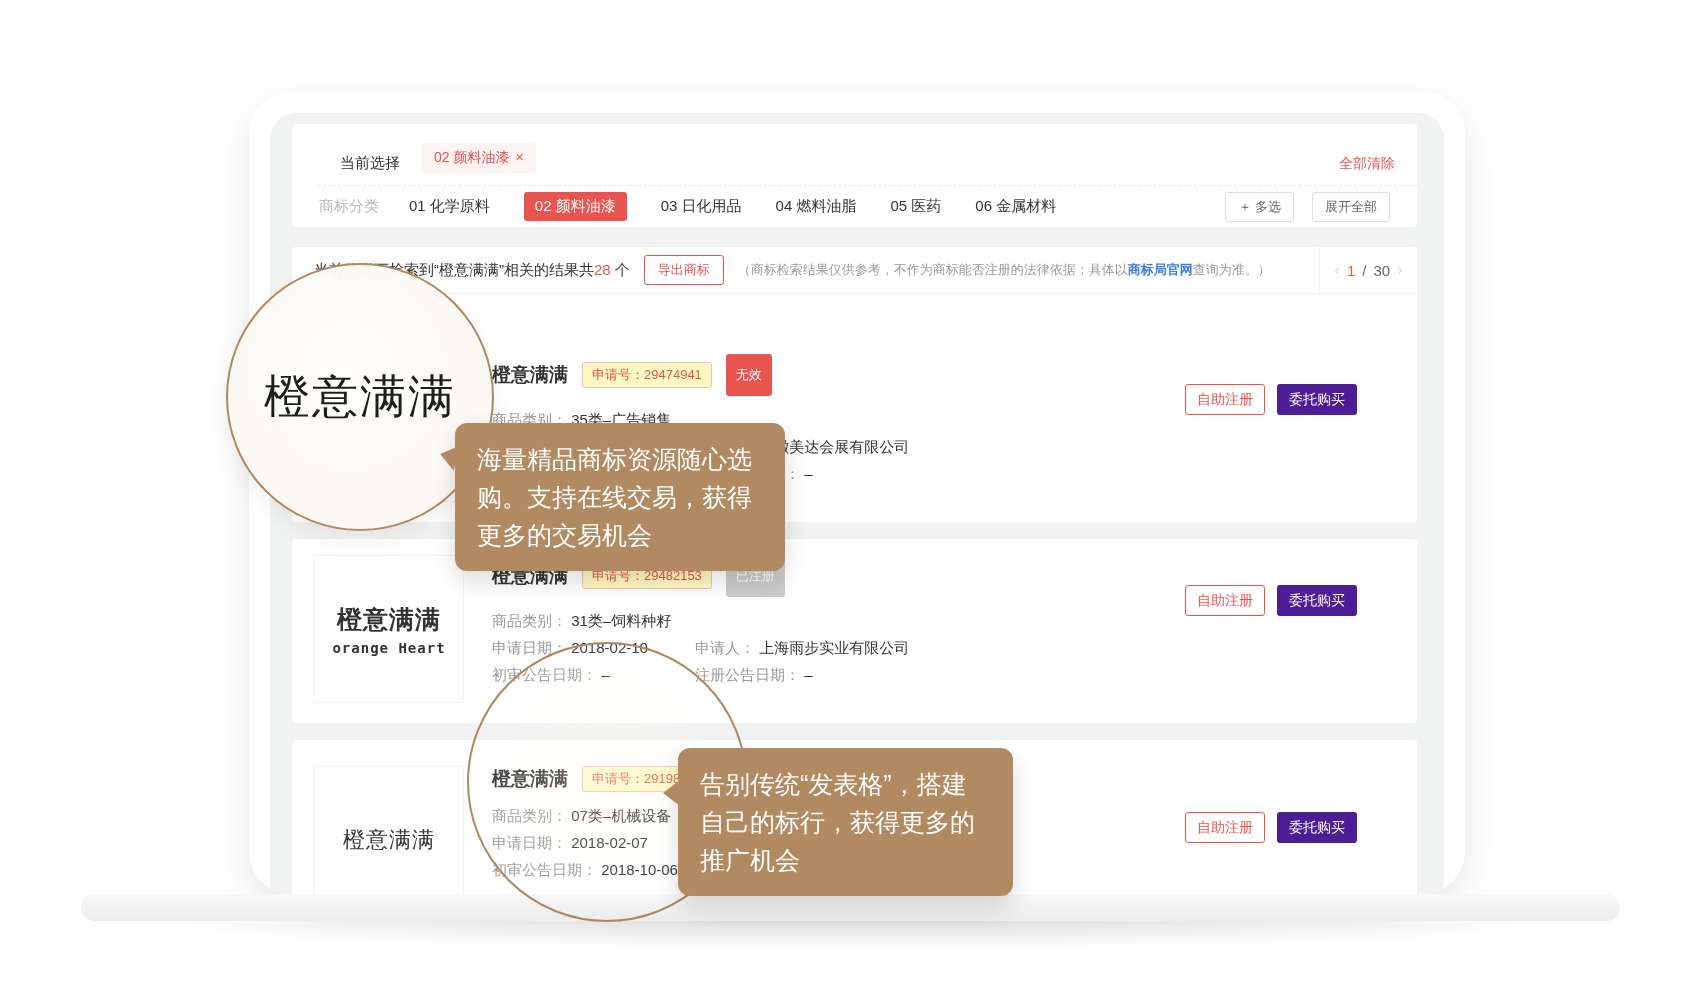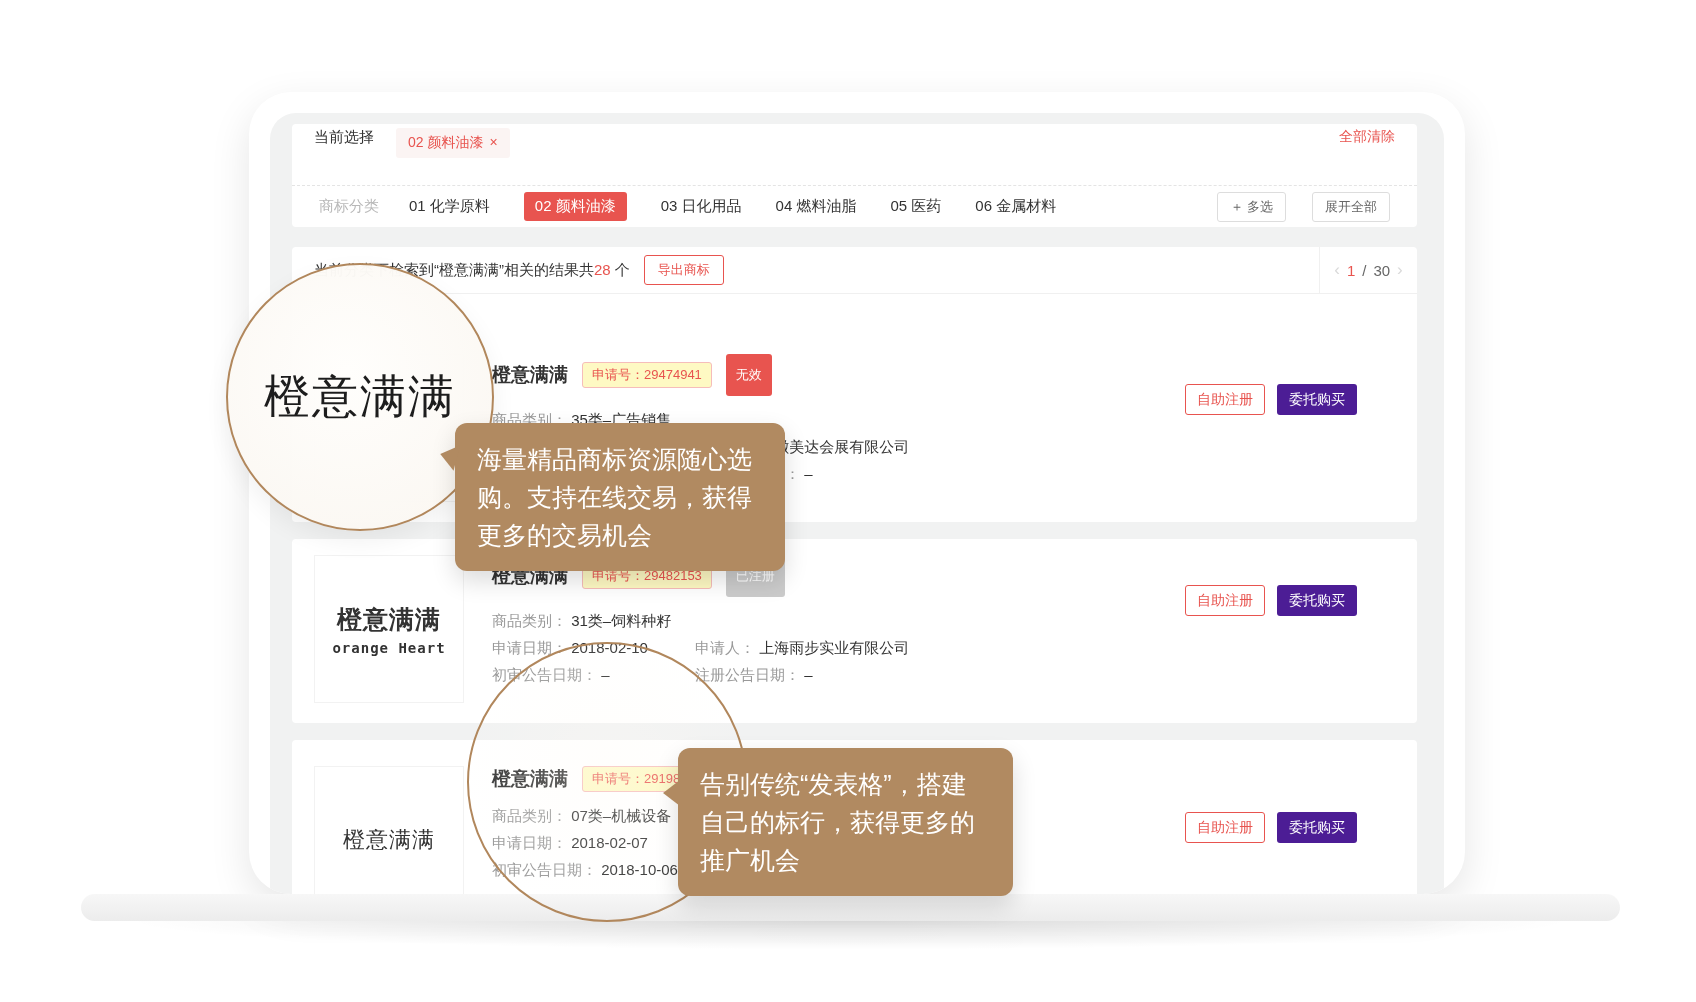--- a/index.html
+++ b/index.html
@@ -15,32 +15,32 @@
   .base-bar { position:absolute; left:81px; top:894px; width:1539px; height:27px;
               background:linear-gradient(#f7f7f7,#ececec); border-radius:14px; z-index:3; }
   .base-shadow { position:absolute; left:120px; top:908px; width:1460px; height:42px;
                  background:radial-gradient(ellipse at 50% 30%, rgba(0,0,0,.12), rgba(0,0,0,0) 70%);
                  z-index:2; }
 
   .card { background:#fff; border-radius:4px; }
 
   
   .filter-card { margin-bottom:20px; }
-  .filter-row-a { display:flex; align-items:flex-start; height:62px; padding:4px 22px;
-                  border-bottom:1px dashed #e4e4e4; }
+  .filter-row-a { display:flex; align-items:flex-end; height:62px; padding:12px 22px;
+                  border-bottom:1px dashed #e4e4e4;margin-left:26px; }
   .cur-label { font-size:15px; color:#333; }
   .sel-tag { margin-left:22px; background:#fbf4f3; color:#e8544f; font-size:14px;
              padding:6px 12px; border-radius:3px; cursor:pointer; }
   .sel-tag .x { margin-left:6px; }
   .clear-all { margin-left:auto; color:#e8544f; font-size:14px; cursor:pointer; }
   .filter-row-b { display:flex; align-items:center; height:41px; padding:0 27px; }
   .cat-label { font-size:15px; color:#b8b8b8; margin-right:30px; }
   .cat-item { font-size:15px; color:#333; margin-right:34px; cursor:pointer; white-space:nowrap; }
   .cat-item.active { background:#e8544f; color:#fff; padding:5px 11px; border-radius:3px; }
-  .cat-actions { margin-left:auto; display:flex; gap:26px; }
+  .cat-actions { margin-left:auto; display:flex; gap:18px; }
   .ghost-btn { border:1px solid #ddd; color:#666; background:#fff; font-size:13px;
                padding:5px 12px; border-radius:3px; cursor:pointer; white-space:nowrap; }
 
   
   .results-head { display:flex; align-items:stretch; height:47px; border-bottom:1px solid #f0f0f0; }
   .head-left { display:flex; align-items:center; padding-left:22px; flex:1; min-width:0; }
   .summary { font-size:15px; color:#333; white-space:nowrap; }
   .summary .count { color:#e8544f; }
   .export-btn { margin:0 14px; border:1px solid #e8544f; color:#e8544f; background:#fff;
                 font-size:13px; padding:5px 13px; border-radius:3px; cursor:pointer; white-space:nowrap; }
@@ -133,20 +133,21 @@
             <button class="ghost-btn">展开全部</button>
           </span>
         </div>
       </div>
 
       <div class="card">
         <div class="results-head">
           <div class="head-left">
             <span class="summary"><span>当前分类下检索到“橙意满满”相关的结果共</span><span class="count">28</span><span> 个</span></span>
             <button class="export-btn">导出商标</button>
+            <span class="disclaimer"><span>（商标检索结果仅供参考，不作为商标能否注册的法律依据；具体以</span><span class="lk">商标局官网</span><span>查询为准。）</span></span>
           </div>
           <div class="pager">
             <span class="pg-arrow">‹</span>
             <span class="pg-cur">1</span>
             <span>/</span>
             <span>30</span>
             <span class="pg-arrow">›</span>
           </div>
         </div>
 

